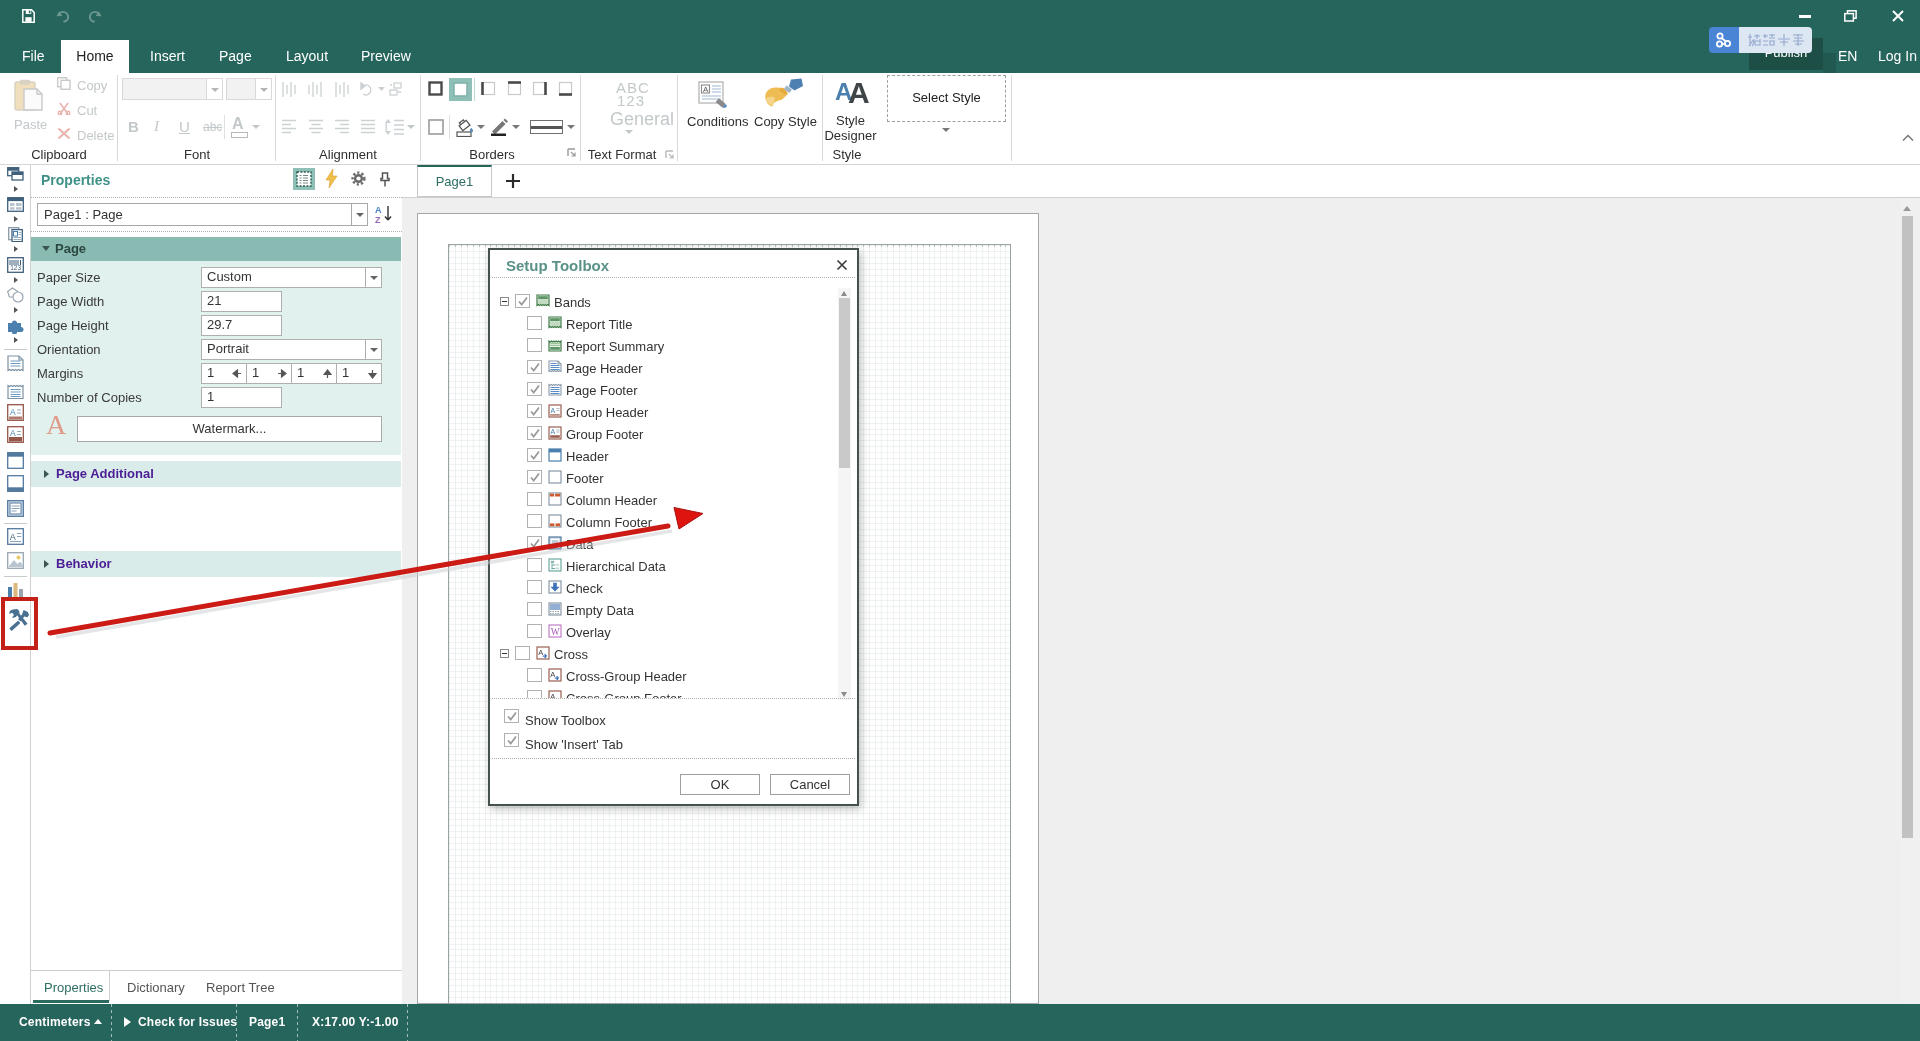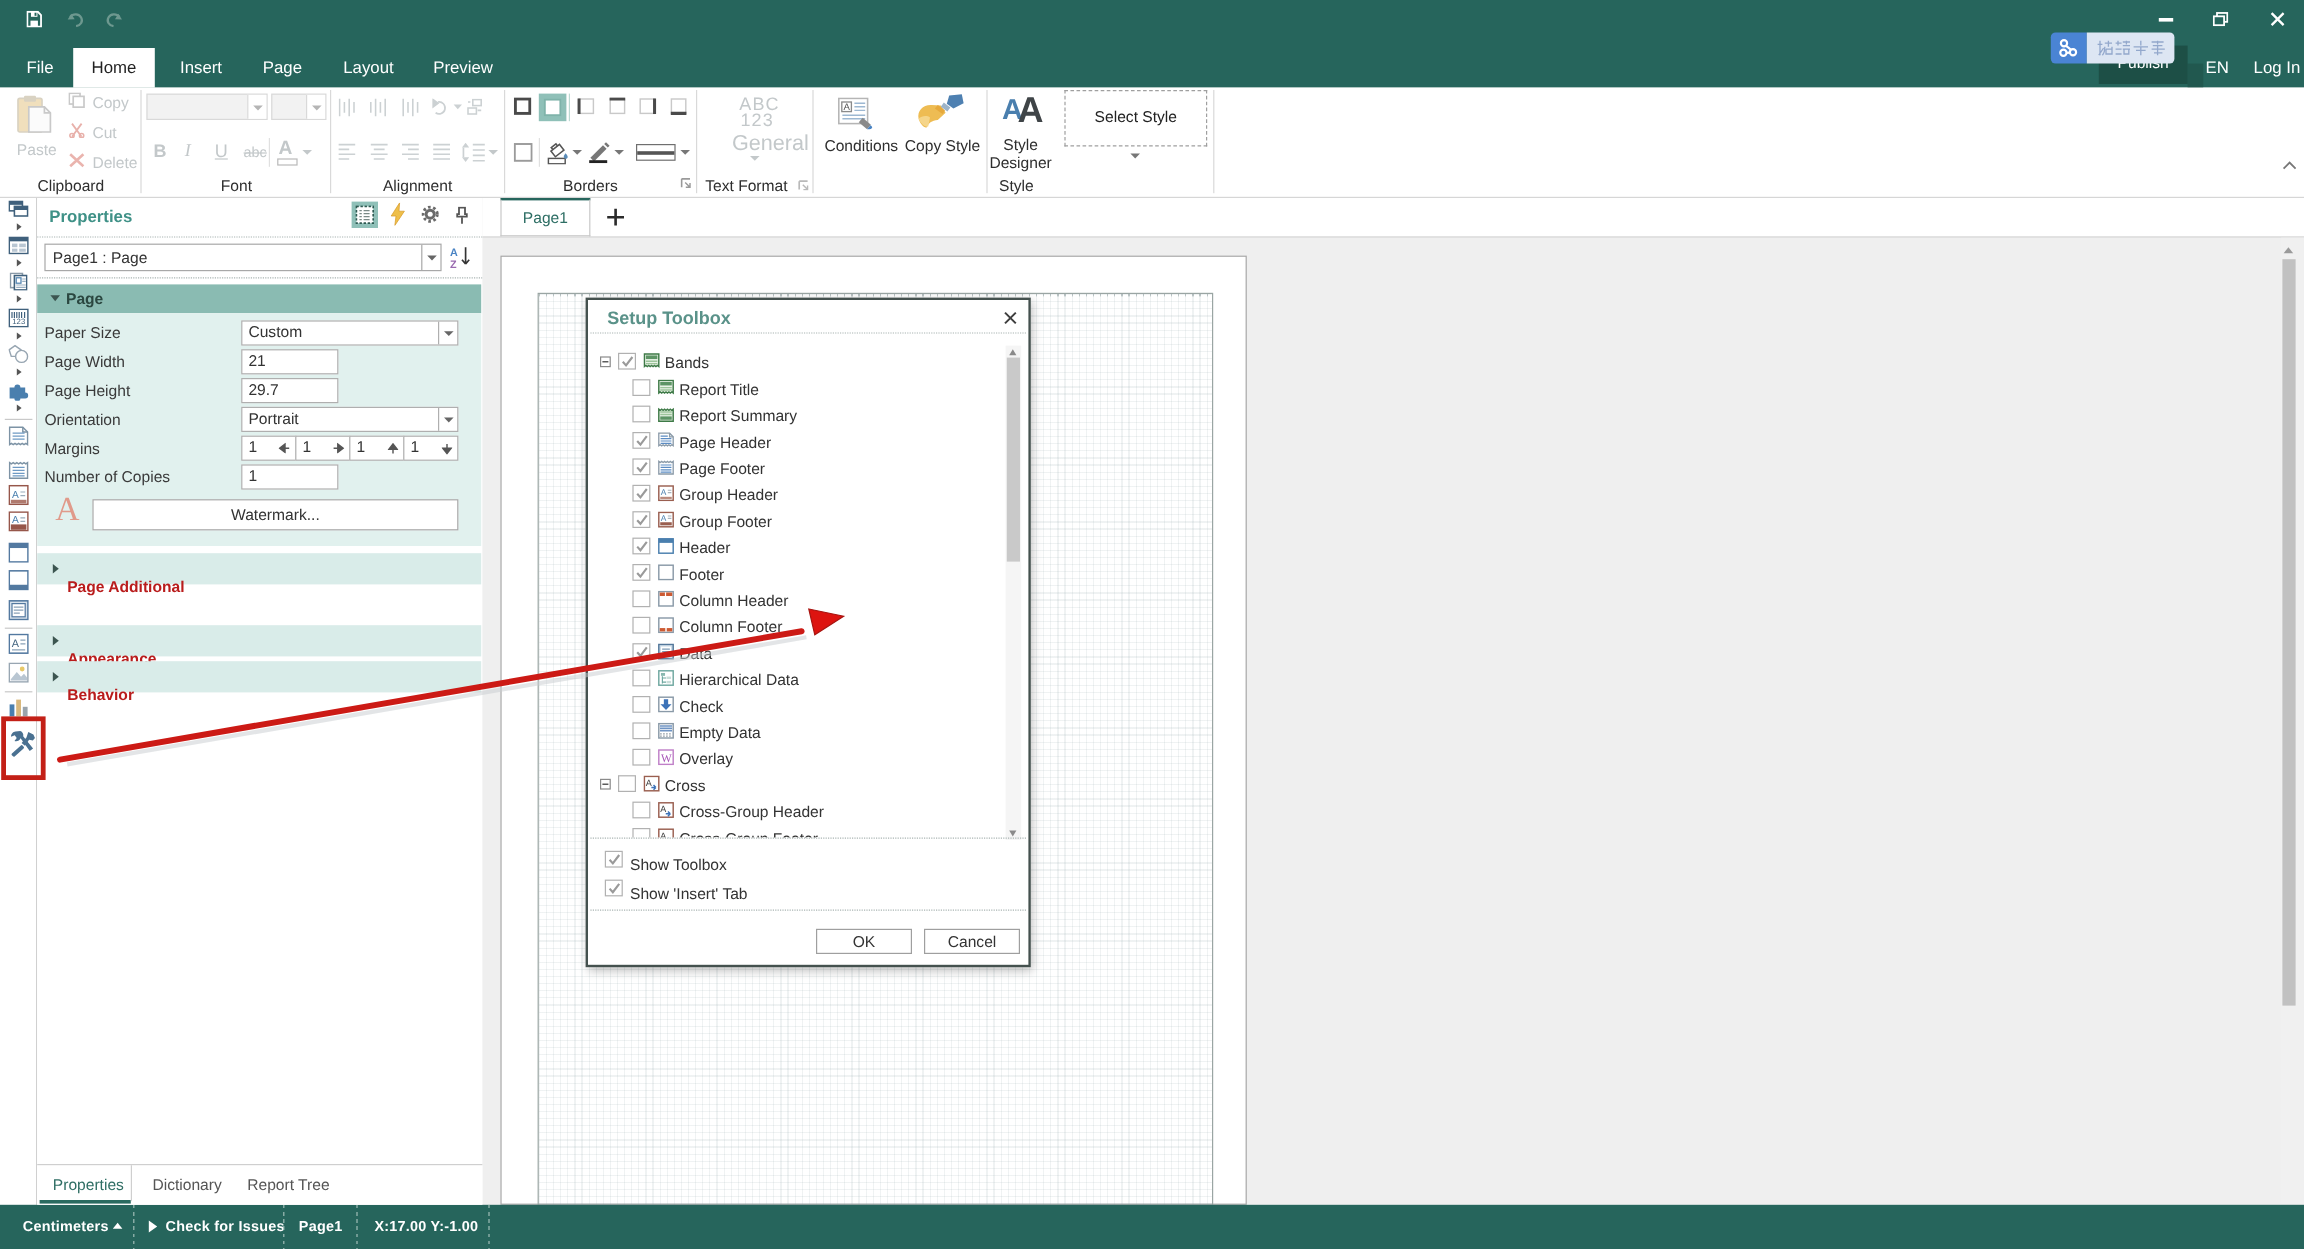--- a/index.html
+++ b/index.html
@@ -26,21 +26,21 @@
 .sbsep { position:absolute; left:4px; width:23px; height:1px; background:#c9c9c9; }
 
 
 #panel { left:31px; top:165px; width:371px; height:839px; background:#fff; }
 .dotline { position:absolute; left:0; width:100%; border-top:1px dotted #a9b4b2; }
 .sechead { position:absolute; left:0; width:370px; height:24px; background:#8abbb2; }
 .sechead .tri { position:absolute; left:11px; top:9px; width:0; height:0; border-left:4px solid transparent; border-right:4px solid transparent; border-top:5px solid #3c5550; }
 .sechead .txt { position:absolute; left:24px; top:4px; font-size:13px; font-weight:bold; color:#2b4740; }
 .colhead { position:absolute; left:0; width:370px; height:26px; background:#d9ece9; }
 .colhead .tri { position:absolute; left:13px; top:9px; width:0; height:0; border-top:4px solid transparent; border-bottom:4px solid transparent; border-left:5px solid #3c5550; }
-.colhead .txt { position:absolute; left:25px; top:20px; font-size:13px; font-weight:bold; color:#b91c1c; }
+.colhead .txt { position:absolute; left:25px; top:5px; font-size:13px; font-weight:bold; color:#4c1d95; }
 .plabel { position:absolute; left:6px; font-size:13px; color:#3a3a3a; }
 .pinput { position:absolute; background:#fff; border:1px solid #afafaf; font-size:13px; color:#333; padding-left:5px; line-height:18px; }
 .parrowbox { position:absolute; top:0; right:0; width:16px; height:100%; border-left:1px solid #afafaf; }
 .dar { position:absolute; width:0; height:0; border-left:4px solid transparent; border-right:4px solid transparent; border-top:4px solid #666; }
 
 
 #canvas { left:402px; top:165px; width:1518px; height:839px; background:#efefef; }
 #tabstrip { left:0; top:0; width:1518px; height:33px; background:#fff; border-bottom:1px solid #cfcfcf; }
 #page1tab { position:absolute; left:15px; top:0; width:75px; height:32px; background:#fff; border:1px solid #c8c8c8; border-top:2px solid #26655c; text-align:center; line-height:29px; font-size:13px; color:#2d6e64; }
 
@@ -569,24 +569,20 @@
         <path d="M4.5 1 V7 M1 4.5 L4.5 9 L8 4.5 z" fill="#555" stroke="#555" stroke-width="1.2"></path>
       </svg></div>
   <div class="plabel" style="left:37px;top:390px">Number of Copies</div>
   <div class="pinput" style="left:201px;top:387px;width:81px;height:21px">1</div>
   <div class="abs" style="left:46px;top:409px;font-size:28px;color:#e09a8a;font-family:'Liberation Serif',serif">A</div>
   <div class="abs" style="left:77px;top:416px;width:305px;height:26px;background:#fff;border:1px solid #a8a8a8;text-align:center;line-height:24px;font-size:13px;color:#333">Watermark...</div>
   <div class="colhead" style="left:31px;top:461px">
       <div class="tri"></div>
       <div class="txt">Page Additional</div>
     </div>
-  <div class="colhead" style="left:31px;top:521px">
-      <div class="tri"></div>
-      <div class="txt">Appearance</div>
-    </div>
   <div class="colhead" style="left:31px;top:551px">
       <div class="tri"></div>
       <div class="txt">Behavior</div>
     </div>
   <div class="abs" id="canvas">
     <div class="abs" id="tabstrip">
       <div id="page1tab">Page1</div>
       <svg style="position:absolute;left:103px;top:8px" width="16" height="16" viewBox="0 0 16 16">
           <path d="M8 1 v14 M1 8 h14" stroke="#2b2b2b" stroke-width="2.2"></path>
         </svg>

